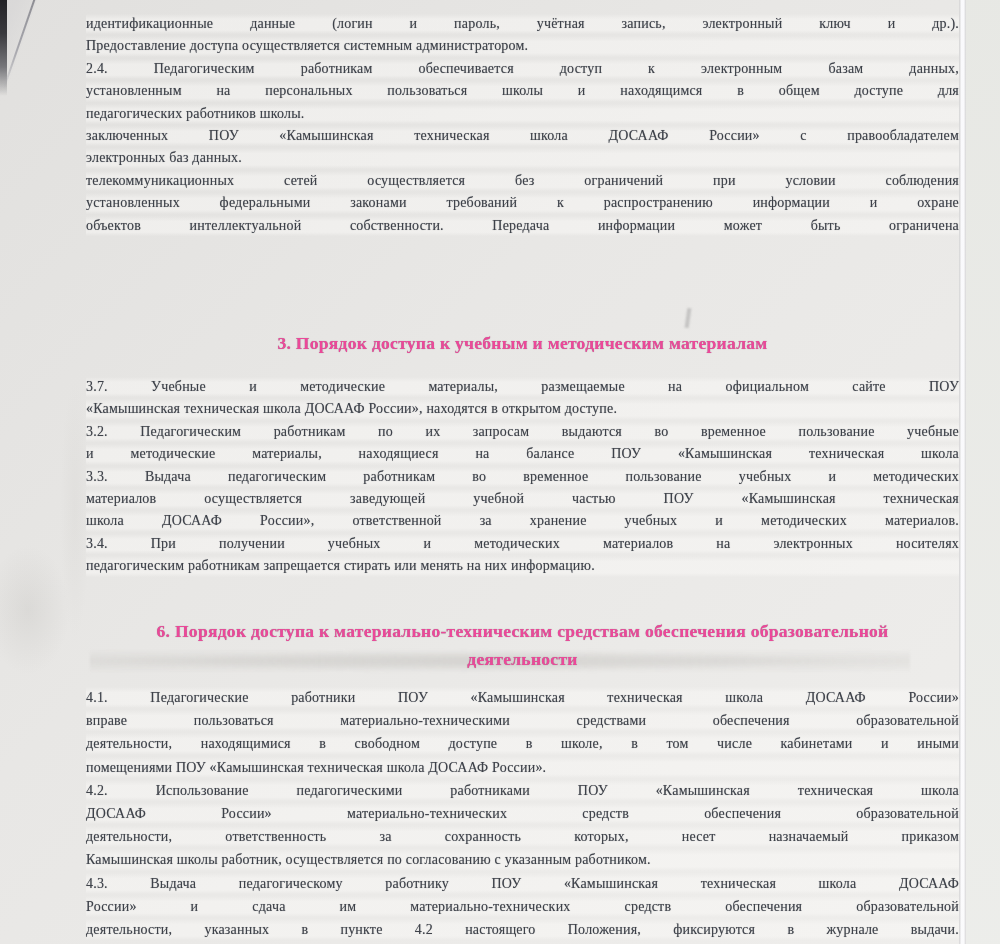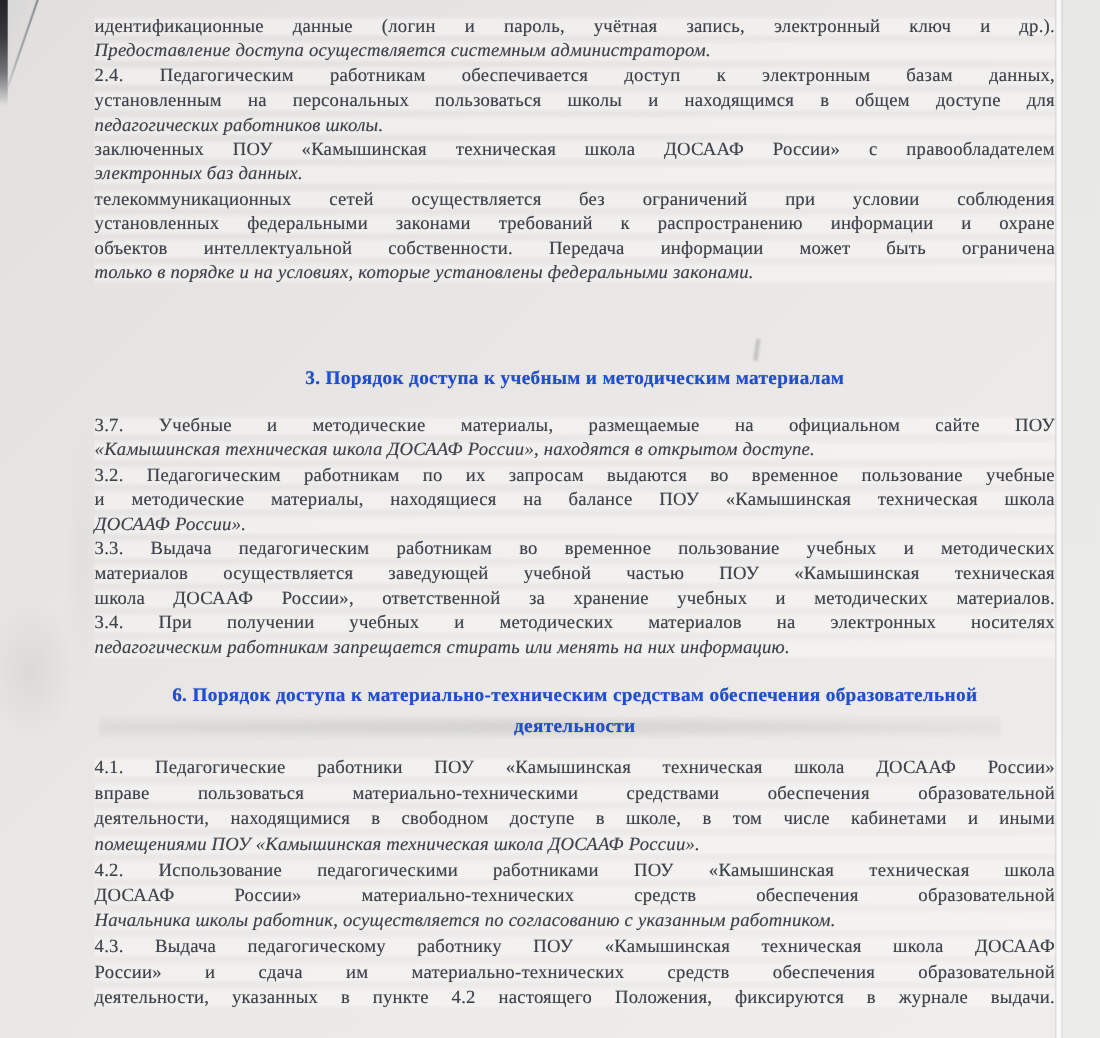--- a/index.html
+++ b/index.html
@@ -49,30 +49,30 @@
     filter:blur(1px);}
   .sm3{left:686px;top:308px;width:4px;height:20px;
     background:rgba(150,150,150,.45);transform:rotate(8deg);filter:blur(1px);}
   .sm4{left:60px;top:380px;width:30px;height:260px;
     background:radial-gradient(ellipse at 50% 50%,rgba(200,198,194,.18),rgba(200,198,194,0) 70%);}
 
   
   .textarea{position:absolute;left:86px;width:873px;top:0;height:944px;color:#3e424a;}
   .block{position:absolute;left:0;right:0;}
   .ln{
-    height:22.4px;line-height:22.4px;font-size:17px;letter-spacing:.2px;
+    height:22.4px;line-height:22.4px;font-size:14px;letter-spacing:.2px;
     text-align:justify;text-align-last:justify;white-space:normal;overflow:visible;
     text-shadow:0 0 0.9px rgba(62,66,74,.45);
     background:linear-gradient(to bottom,rgba(250,249,247,0) 4%,rgba(250,249,247,.5) 28%,rgba(250,249,247,.5) 78%,rgba(250,249,247,0) 96%);
   }
   .s4 .ln{height:23.2px;line-height:23.2px;}
-  .ln.e{text-align:left;text-align-last:left;font-style:italic;}
+  .ln.e{text-align:left;text-align-last:left;}
   .heading{
     position:absolute;left:0;right:0;margin:0;text-align:center;
-    font-size:17.5px;font-weight:700;color:#1d4ed8;letter-spacing:.3px;
+    font-size:17.5px;font-weight:700;color:#ec4899;letter-spacing:.3px;
     text-shadow:0 0 0.8px rgba(46,49,55,.55);
   }
   .heading .hl{line-height:28px;}
 </style>
 </head>
 <body>
 
 <div class="page">
 
   <div class="right-margin"></div>
@@ -91,52 +91,51 @@
       <div class="ln">идентификационные данные (логин и пароль, учётная запись, электронный ключ и др.).</div>
       <div class="ln e">Предоставление доступа осуществляется системным администратором.</div>
       <div class="ln">2.4. Педагогическим работникам обеспечивается доступ к электронным базам данных,</div>
       <div class="ln">установленным на персональных пользоваться школы и находящимся в общем доступе для</div>
       <div class="ln e">педагогических работников школы.</div>
       <div class="ln">заключенных ПОУ «Камышинская техническая школа ДОСААФ России» с правообладателем</div>
       <div class="ln e">электронных баз данных.</div>
       <div class="ln">телекоммуникационных сетей осуществляется без ограничений при условии соблюдения</div>
       <div class="ln">установленных федеральными законами требований к распространению информации и охране</div>
       <div class="ln">объектов интеллектуальной собственности. Передача информации может быть ограничена</div>
-      <div class="ln e">только в порядке и на условиях, которые установлены федеральными законами.</div>
     </div>
 
     <div class="heading" style="top:329px">
       <div class="hl">3. Порядок доступа к учебным и методическим материалам</div>
     </div>
 
     <div class="block" style="top:376px">
       <div class="ln">3.7. Учебные и методические материалы, размещаемые на официальном сайте ПОУ</div>
       <div class="ln e">«Камышинская техническая школа ДОСААФ России», находятся в открытом доступе.</div>
       <div class="ln">3.2. Педагогическим работникам по их запросам выдаются во временное пользование учебные</div>
       <div class="ln">и методические материалы, находящиеся на балансе ПОУ «Камышинская техническая школа</div>
-      <div class="ln e">ДОСААФ России».</div>
       <div class="ln">3.3. Выдача педагогическим работникам во временное пользование учебных и методических</div>
       <div class="ln">материалов осуществляется заведующей учебной частью ПОУ «Камышинская техническая</div>
       <div class="ln">школа ДОСААФ России», ответственной за хранение учебных и методических материалов.</div>
       <div class="ln">3.4. При получении учебных и методических материалов на электронных носителях</div>
       <div class="ln e">педагогическим работникам запрещается стирать или менять на них информацию.</div>
     </div>
 
     <div class="heading" style="top:617px">
       <div class="hl">6. Порядок доступа к материально-техническим средствам обеспечения образовательной</div>
       <div class="hl">деятельности</div>
     </div>
 
     <div class="block s4" style="top:686px">
       <div class="ln">4.1. Педагогические работники ПОУ «Камышинская техническая школа ДОСААФ России»</div>
       <div class="ln">вправе пользоваться материально-техническими средствами обеспечения образовательной</div>
       <div class="ln">деятельности, находящимися в свободном доступе в школе, в том числе кабинетами и иными</div>
       <div class="ln e">помещениями ПОУ «Камышинская техническая школа ДОСААФ России».</div>
       <div class="ln">4.2. Использование педагогическими работниками ПОУ «Камышинская техническая школа</div>
       <div class="ln">ДОСААФ России» материально-технических средств обеспечения образовательной</div>
-      <div class="ln e">Начальника школы работник, осуществляется по согласованию с указанным работником.</div>
+      <div class="ln">деятельности, ответственность за сохранность которых, несет назначаемый приказом</div>
+      <div class="ln e">Камышинская школы работник, осуществляется по согласованию с указанным работником.</div>
       <div class="ln">4.3. Выдача педагогическому работнику ПОУ «Камышинская техническая школа ДОСААФ</div>
       <div class="ln">России» и сдача им материально-технических средств обеспечения образовательной</div>
       <div class="ln">деятельности, указанных в пункте 4.2 настоящего Положения, фиксируются в журнале выдачи.</div>
     </div>
 
   </div>
 </div>
 
 </body></html>

